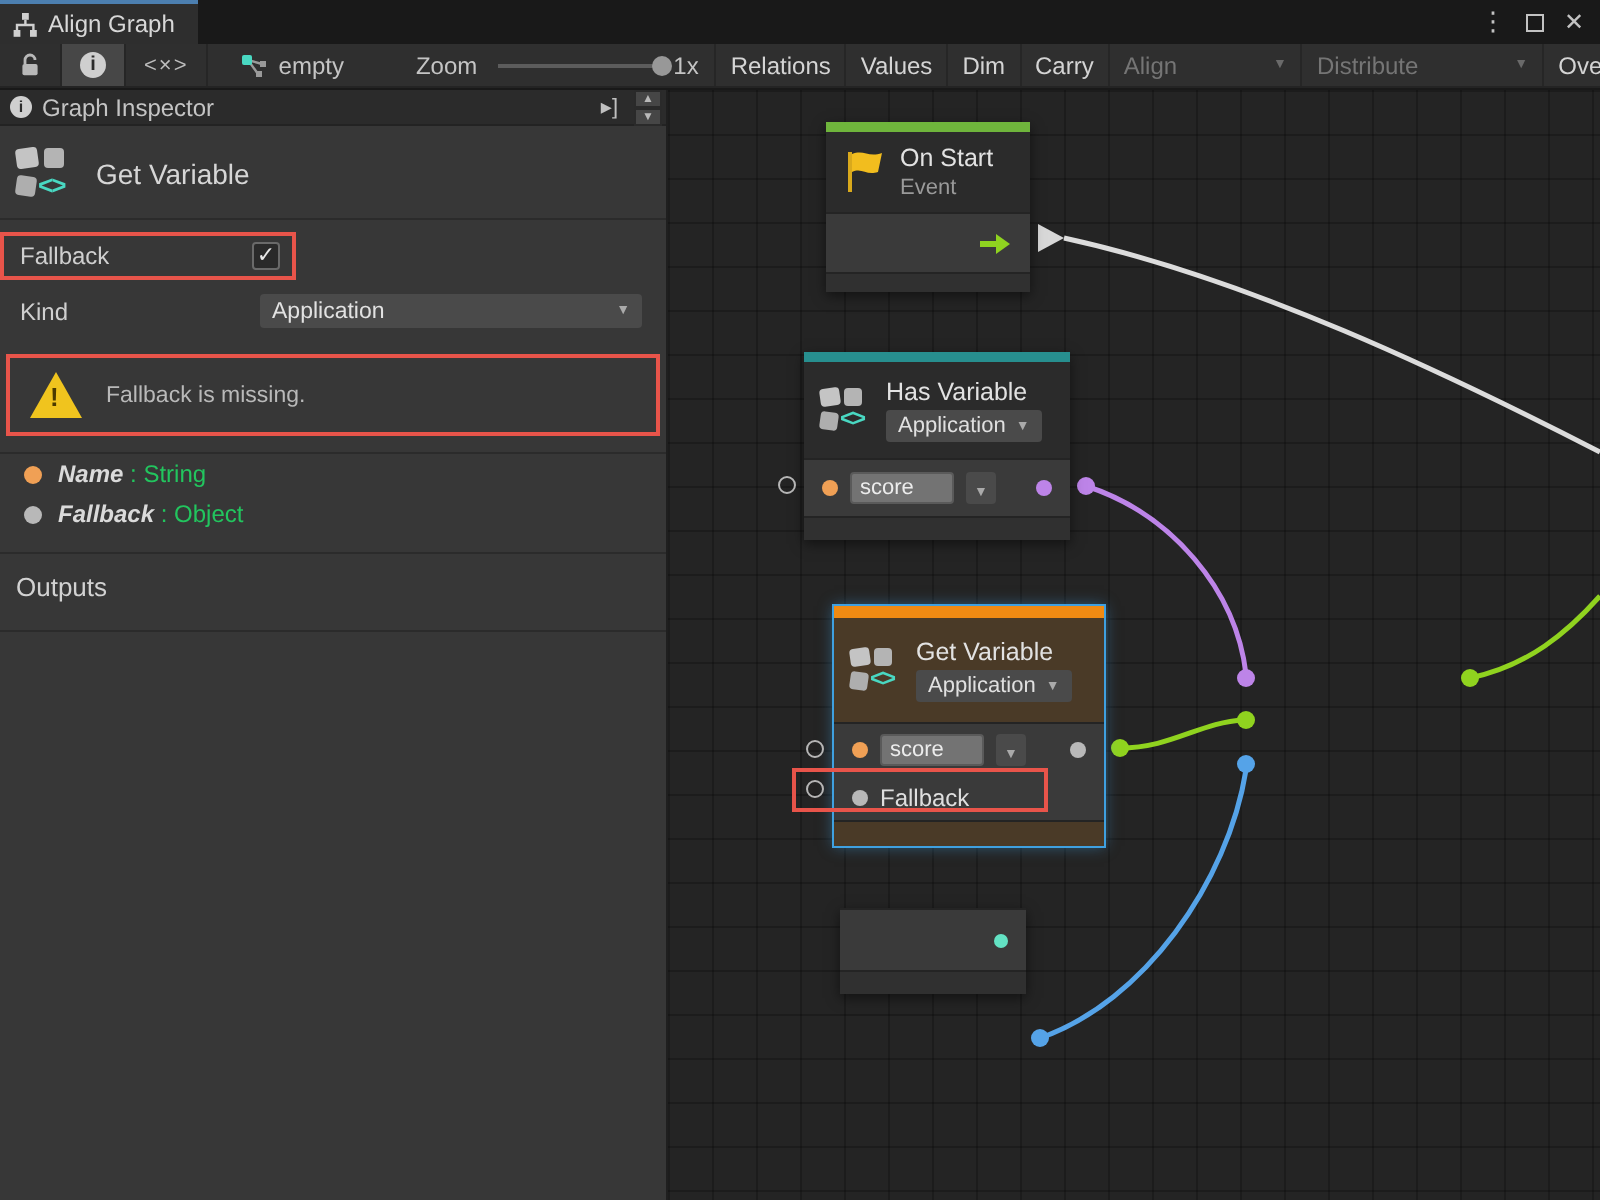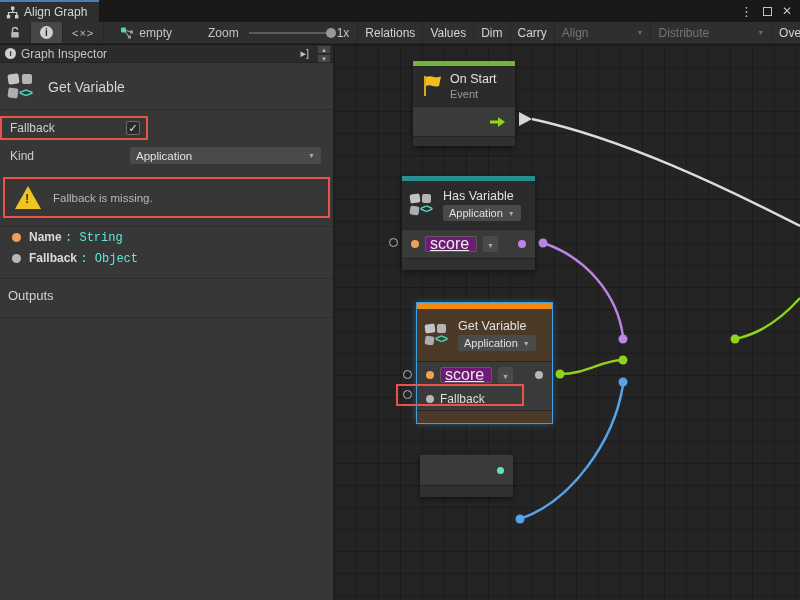--- a/index.html
+++ b/index.html
@@ -78,22 +78,22 @@
 
   .warnbox { margin:7px 3px 8px; border:2px solid var(--red); display:flex; align-items:center; gap:12px; padding:7px 10px; }
   .warn-tri { position:relative; width:0; height:0; border-left:13px solid transparent; border-right:13px solid transparent;
               border-bottom:23px solid var(--warn); flex:none; }
   .warn-tri span { position:absolute; left:-3px; top:5px; color:#4a3a00; font-weight:bold; font-size:13px; }
   .warn-text { color:#b9b9b9; font-size:11.5px; }
 
   .sec-heading { padding:9px 8px 5px; font-size:13px; color:#d2d2d2; }
   .port-row { display:flex; align-items:center; gap:8px; padding:3px 8px 3px 12px; }
   .pdot { width:9px; height:9px; border-radius:50%; flex:none; }
-  .pname { font-weight:bold; color:#dadada; }
-  .ptype { color:#5eead4;font-family:Liberation Mono, monospace; }
+  .pname { font-weight:bold; color:#dadada;font-style:italic; }
+  .ptype { color:#22c55e; }
 
   
   .canvas { position:relative; flex:1; background-color:#242424;
     background-image:linear-gradient(to right, rgba(0,0,0,.22) 1px, transparent 1px),
                      linear-gradient(to bottom, rgba(0,0,0,.22) 1px, transparent 1px);
     background-size:22px 22px; overflow:hidden; }
   .wires { position:absolute; left:0; top:0; width:466px; height:556px; }
   .wires path { fill:none; stroke-width:2.5px; }
 
   .node { position:absolute; background:#3a3a3a; box-shadow:0 2px 6px rgba(0,0,0,.5); font-size:12px; color:#dedede; }
@@ -101,22 +101,22 @@
   .nhead { background:#2b2b2b; display:flex; align-items:center; gap:7px; padding:5px 8px; }
   .nhead .col { display:flex; flex-direction:column; gap:2px; }
   .ntitle { font-size:12.5px; color:#e2e2e2; white-space:nowrap; }
   .nsub { font-size:11px; color:#9a9a9a; }
   .nbody { border-top:1px solid #242424; }
   .nrow { display:flex; align-items:center; gap:6px; padding:0 9px; }
   .nfoot { height:12px; background:#303030; border-top:1px solid #242424; }
 
   .pill { background:#4a4a4a; border-radius:2px; height:16px; display:flex; align-items:center; gap:5px;
           padding:0 6px; font-size:11px; color:#e0e0e0; width:fit-content; }
-  .field { height:16px; background:#701a75; border:1px solid #5a5a5a; border-radius:2px; color:#ececec;
-           font-size:16px; line-height:14px; padding:0 4px;text-decoration:underline; }
+  .field { height:16px; background:#737373; border:1px solid #5a5a5a; border-radius:2px; color:#ececec;
+           font-size:11px; line-height:14px; padding:0 4px; }
   .fld-dd { width:15px; height:16px; background:#4a4a4a; border-radius:2px; text-align:center; line-height:16px; }
   .dot { width:8px; height:8px; border-radius:50%; flex:none; }
   .ring { position:absolute; width:9px; height:9px; border-radius:50%; border:1.5px solid #b6b6b6; }
 
   .node.selected { box-shadow:0 0 0 1px var(--selected), 0 0 7px rgba(63,160,224,.55); }
   .node.selected .nhead, .node.selected .nfoot { background:#4a3a27; }
 
   .flag-icon, .select-icon, .merge-svg { flex:none; }
   .int-circle { width:20px; height:20px; border-radius:50%; background:var(--mint); flex:none; }
 

